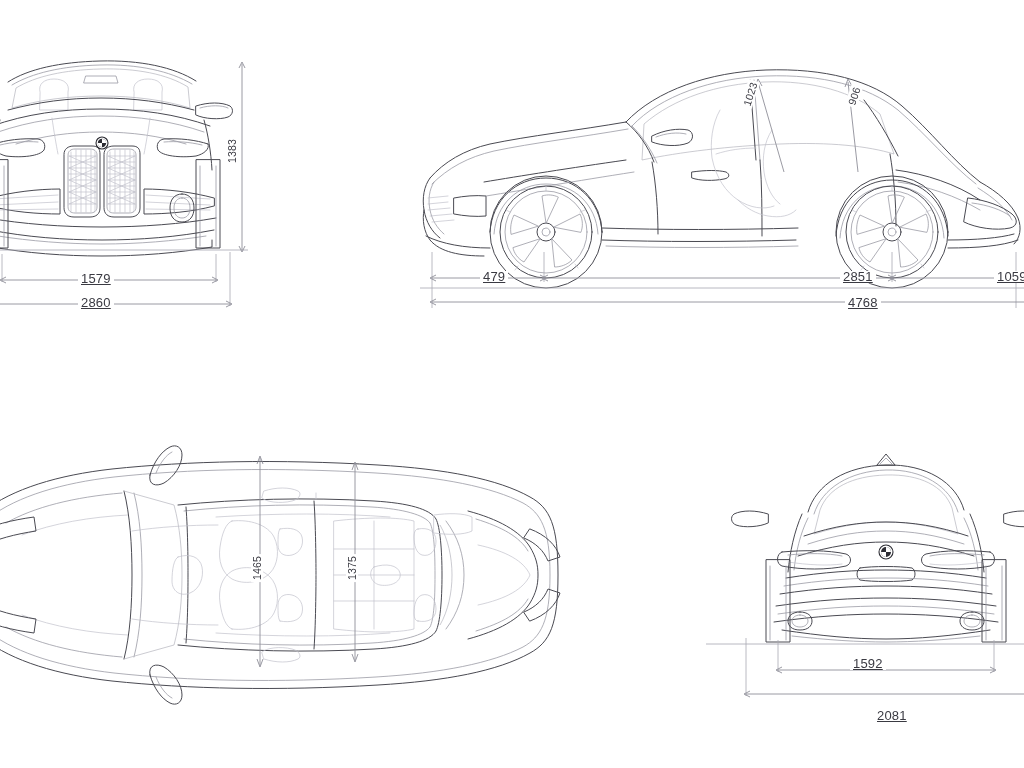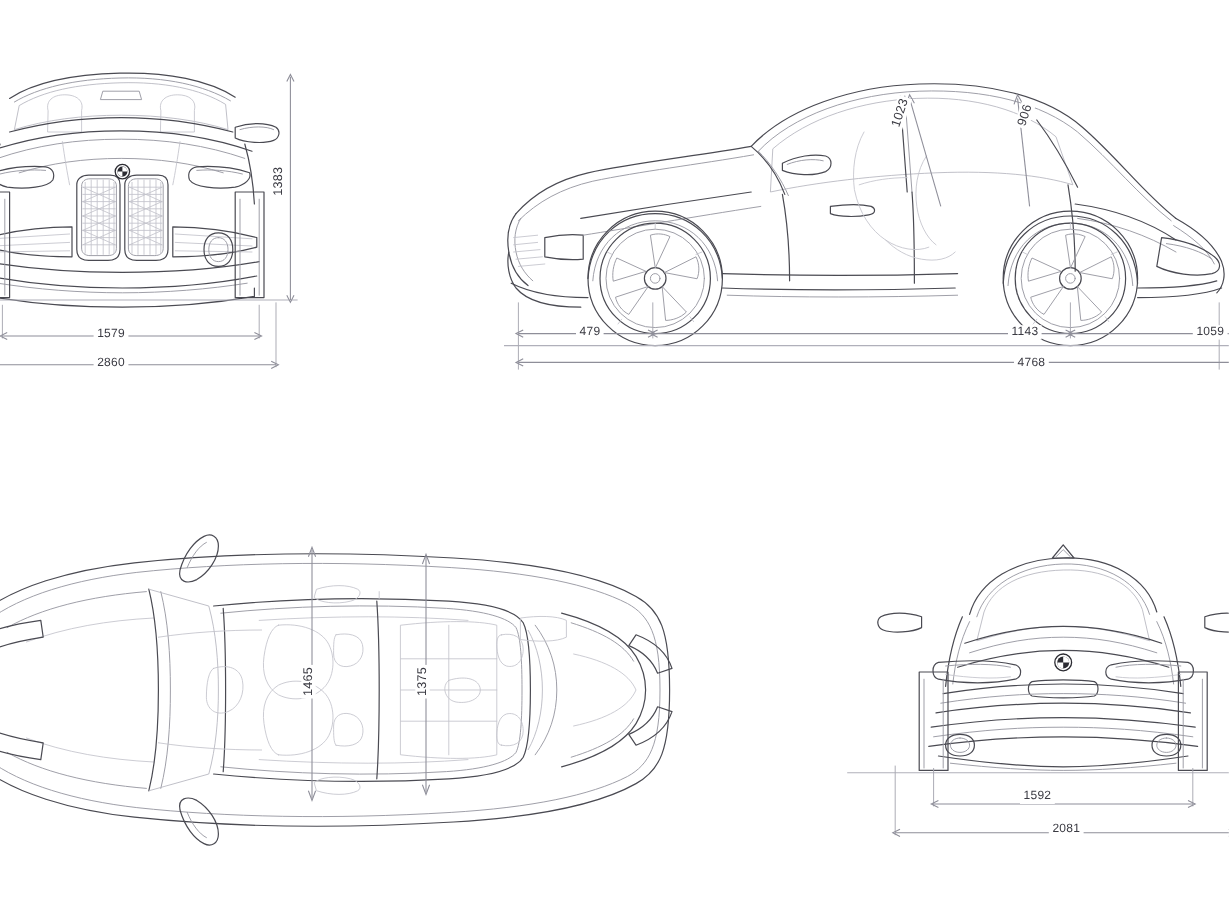--- a/index.html
+++ b/index.html
@@ -64,27 +64,28 @@
     stroke-width: 0.8;
   }
   .ground-line {
     fill: none;
     stroke: #b0b0ba;
     stroke-width: 0.9;
   }
   .dim-label-box {
     position: absolute;
     font-family: "Liberation Sans", sans-serif;
-    font-size: 10px;
+    font-size: 13px;
     color: #3a3a42;
     background: #ffffff;
     padding: 0 3px;
     line-height: 12px;
     white-space: nowrap;
     letter-spacing: 0.2px;
+    text-decoration: underline;
   }
   .dim-label-rot {
     position: absolute;
     font-family: "Liberation Sans", sans-serif;
     font-size: 10.5px;
     color: #3a3a42;
     background: #ffffff;
     padding: 0 2px;
     line-height: 12px;
     white-space: nowrap;
@@ -403,21 +404,21 @@
     <path class="dim-line" d="M124,38 L472,38"></path>
     <path class="dim-line" d="M128,35 L122,38 L128,41"></path>
     <path class="dim-line" d="M468,35 L474,38 L468,41"></path>
 
     <path class="dim-line" d="M472,38 L610,38"></path>
     <path class="dim-line" d="M476,35 L470,38 L476,41"></path>
 
     <path class="dim-line" d="M12,62 L610,62"></path>
     <path class="dim-line" d="M16,59 L10,62 L16,65"></path>
   </svg>
-  <div class="dim-label-box" style="left:840px; top:271px;">1143</div>
+  <div class="dim-label-box" style="left:840px; top:271px;">2851</div>
   <div class="dim-label-box" style="left:845px; top:297px;">4768</div>
   <div class="dim-label-box" style="left:480px; top:271px;">479</div>
   <div class="dim-label-box" style="left:994px; top:271px;">1059</div>
 
   <div class="view" style="left:-22px; top:425px;">
     <svg width="610" height="300" viewBox="0 0 610 300">
 
       <path class="body-line" d="M6,86 C34,64 80,50 134,44 C210,36 300,34 400,40 C468,44 520,54 552,72 C572,83 580,100 580,150 C580,200 572,217 552,228 C520,246 468,256 400,260 C300,266 210,264 134,256 C80,250 34,236 6,214 C-4,206 -6,196 -6,150 C-6,104 -4,94 6,86 Z"></path>
       <path class="body-line-soft" d="M12,92 C40,71 84,58 136,52 C210,44 298,42 398,48 C464,52 514,62 545,78 C563,88 572,104 572,150 C572,196 563,212 545,222 C514,238 464,248 398,252 C298,258 210,256 136,248 C84,242 40,229 12,208"></path>
 
@@ -578,15 +579,15 @@
 
     <path class="dim-line" d="M36,40 L252,40"></path>
     <path class="dim-line" d="M40,37 L34,40 L40,43"></path>
     <path class="dim-line" d="M248,37 L254,40 L248,43"></path>
 
     <path class="dim-line" d="M4,64 L286,64"></path>
     <path class="dim-line" d="M8,61 L2,64 L8,67"></path>
     <path class="dim-line" d="M282,61 L288,64 L282,67"></path>
   </svg>
   <div class="dim-label-box" style="left:850px; top:658px;">1592</div>
-  <div class="dim-label-box" style="left:874px; top:685px;">2081</div>
+  <div class="dim-label-box" style="left:874px; top:710px;">2081</div>
 
 </div>
 
 </body></html>

